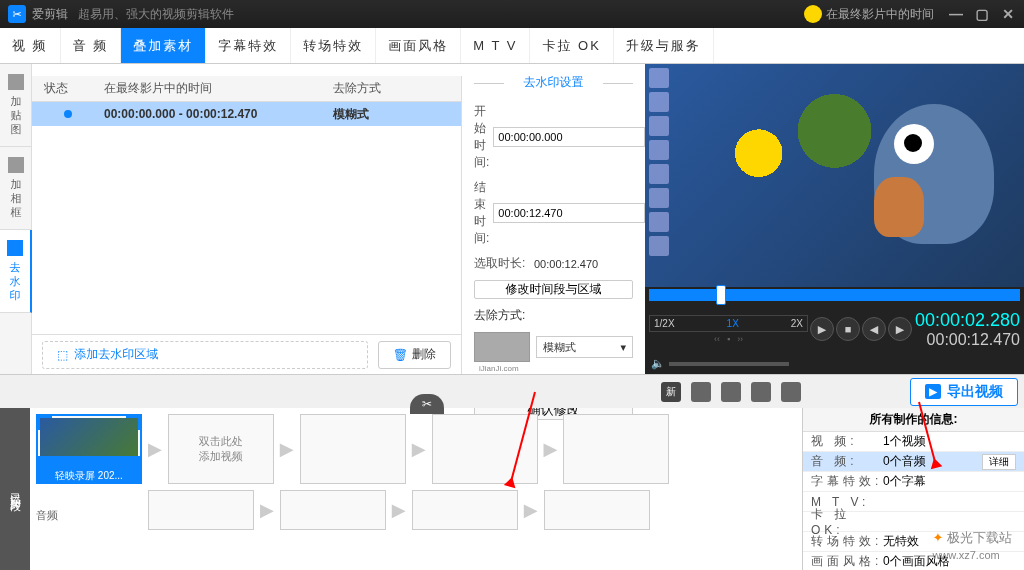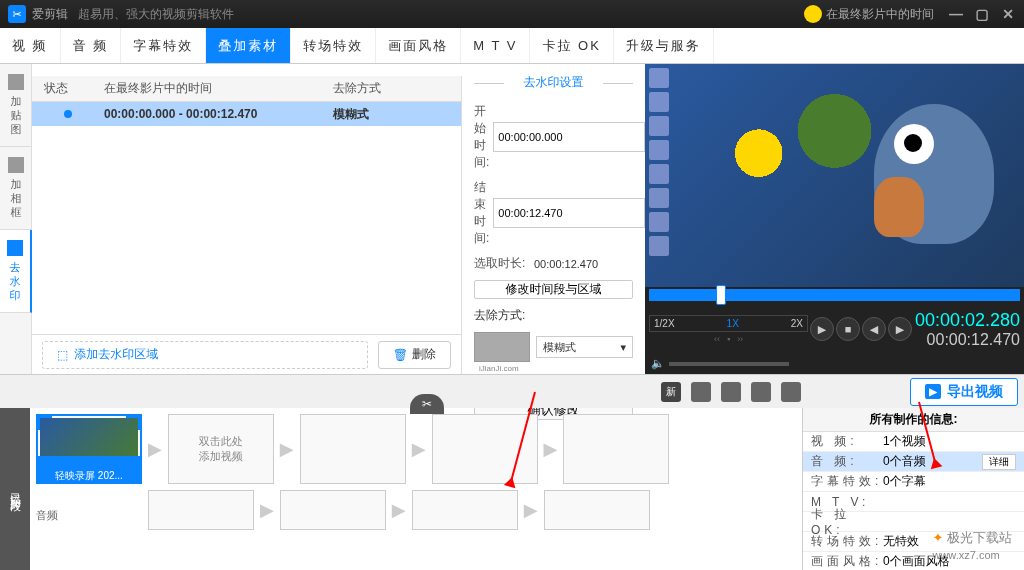--- a/index.html
+++ b/index.html
@@ -39,21 +39,21 @@
 .btn.dashed:before { content:'⬚'; margin-right: 6px; }
 .btn.del { color: #333; }
 .btn.del:before { content:'🗑'; color:#0a84ff; margin-right:4px; }
 
 .settings { width: 183px; padding: 10px 12px; font-size: 12px; color: #333; display: flex; flex-direction: column; gap: 8px; }
 .settings-title { text-align: center; color: #0a84ff; position: relative; margin-bottom: 4px; }
 .settings-title:before,.settings-title:after { content:''; position:absolute; top:50%; width:30px; height:1px; background:#ccc; }
 .settings-title:before { left:0; } .settings-title:after { right:0; }
 .field { display: flex; align-items: center; gap: 4px; }
 .field label { width: 56px; color:#555; }
-.field input { flex:1; height:30px; border:1px solid #ccc; font-size:11px; padding:0 4px; }
+.field input { flex:1; height:20px; border:1px solid #ccc; font-size:11px; padding:0 4px; }
 .field span.val { font-size: 11px; }
 .btn-wide { width:100%; height:26px; border:1px solid #ccc; background:#fff; font-size:12px; cursor:pointer; border-radius:2px; }
 .method-row { display:flex; align-items:center; gap:6px; }
 .method-thumb { width:56px; height:30px; background:#aaa; border:1px solid #999; position:relative; }
 .method-thumb:after { content:'iJianJi.com'; position:absolute; bottom:-12px; left:4px; font-size:8px; color:#888; }
 .method-sel { flex:1; display:flex; align-items:center; justify-content:space-between; border:1px solid #ccc; height:22px; padding:0 6px; font-size:11px; cursor:pointer; }
 .confirm-btn { width:100%; height:30px; border:1px solid #ccc; background:#f9f9f9; font-size:13px; cursor:pointer; margin-top:4px;}
 
 .preview { width: 380px; background: #222; display: flex; flex-direction: column; }
 .video { flex:1; background: linear-gradient(135deg,#2a5aa0 0%,#1e3a5f 100%); position:relative; overflow:hidden; }
@@ -125,22 +125,22 @@
   <div class="win-btns">
     <div class="win-btn">—</div>
     <div class="win-btn">▢</div>
     <div class="win-btn">✕</div>
   </div>
 </div>
 
 <div class="tabbar">
     <div class="tab">视  频</div>
     <div class="tab">音  频</div>
+    <div class="tab active">叠加素材</div>
     <div class="tab">字幕特效</div>
-    <div class="tab active">叠加素材</div>
     <div class="tab">转场特效</div>
     <div class="tab">画面风格</div>
     <div class="tab">M T V</div>
     <div class="tab">卡拉 OK</div>
     <div class="tab">升级与服务</div>
   </div>
 
 <div class="main">
   <div class="sidebar">
       <div class="side-item">

